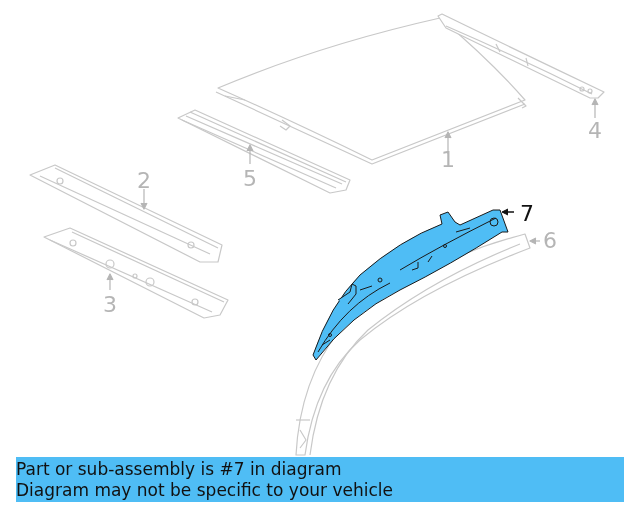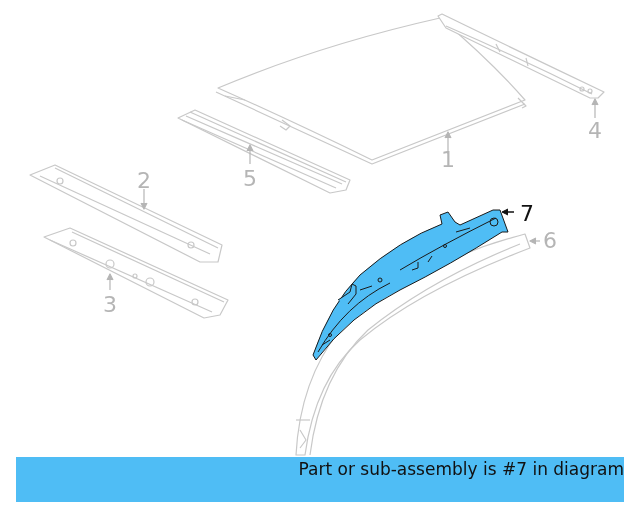--- a/index.html
+++ b/index.html
@@ -3,21 +3,21 @@
 <meta charset="utf-8">
 <style>
   html, body { margin: 0; padding: 0; background: #ffffff; }
   body { width: 640px; height: 512px; position: relative; overflow: hidden;
          font-family: "DejaVu Sans", sans-serif; }
   #diagram { position: absolute; left: 0; top: 0; width: 640px; height: 512px; }
   .callout { position: absolute; font-family: "DejaVu Sans", sans-serif; font-size: 22px; line-height: 22px; }
   .callout.dim { color: #b5b5b5; }
   .callout.active { color: #111111; }
   #banner { position: absolute; left: 16px; top: 457px; width: 608px; height: 45px;
-            background: #4fbdf5; text-align: right; color: #111;
+            background: #4fbdf5; text-align: left; color: #111;
             font-family: "DejaVu Sans", sans-serif; font-size: 17px; line-height: 21px;
             padding-top: 2px; box-sizing: border-box; }
   #banner div { white-space: nowrap; }
 </style>
 </head>
 <body>
 
 <svg id="diagram" viewBox="0 0 640 512" xmlns="http://www.w3.org/2000/svg">
   <g fill="none" stroke="#c8c8c8" stroke-width="1.2" stroke-linejoin="round">
 
@@ -106,13 +106,14 @@
 <div class="callout dim" style="left:441px; top:149px;">1</div>
 <div class="callout dim" style="left:137px; top:170px;">2</div>
 <div class="callout dim" style="left:103px; top:294px;">3</div>
 <div class="callout dim" style="left:588px; top:120px;">4</div>
 <div class="callout dim" style="left:243px; top:168px;">5</div>
 <div class="callout dim" style="left:543px; top:230px;">6</div>
 <div class="callout active" style="left:520px; top:203px;">7</div>
 
 <div id="banner">
   <div>Part or sub-assembly is #7 in diagram</div>
+  <div>Diagram may not be specific to your vehicle</div>
 </div>
 
 </body></html>

